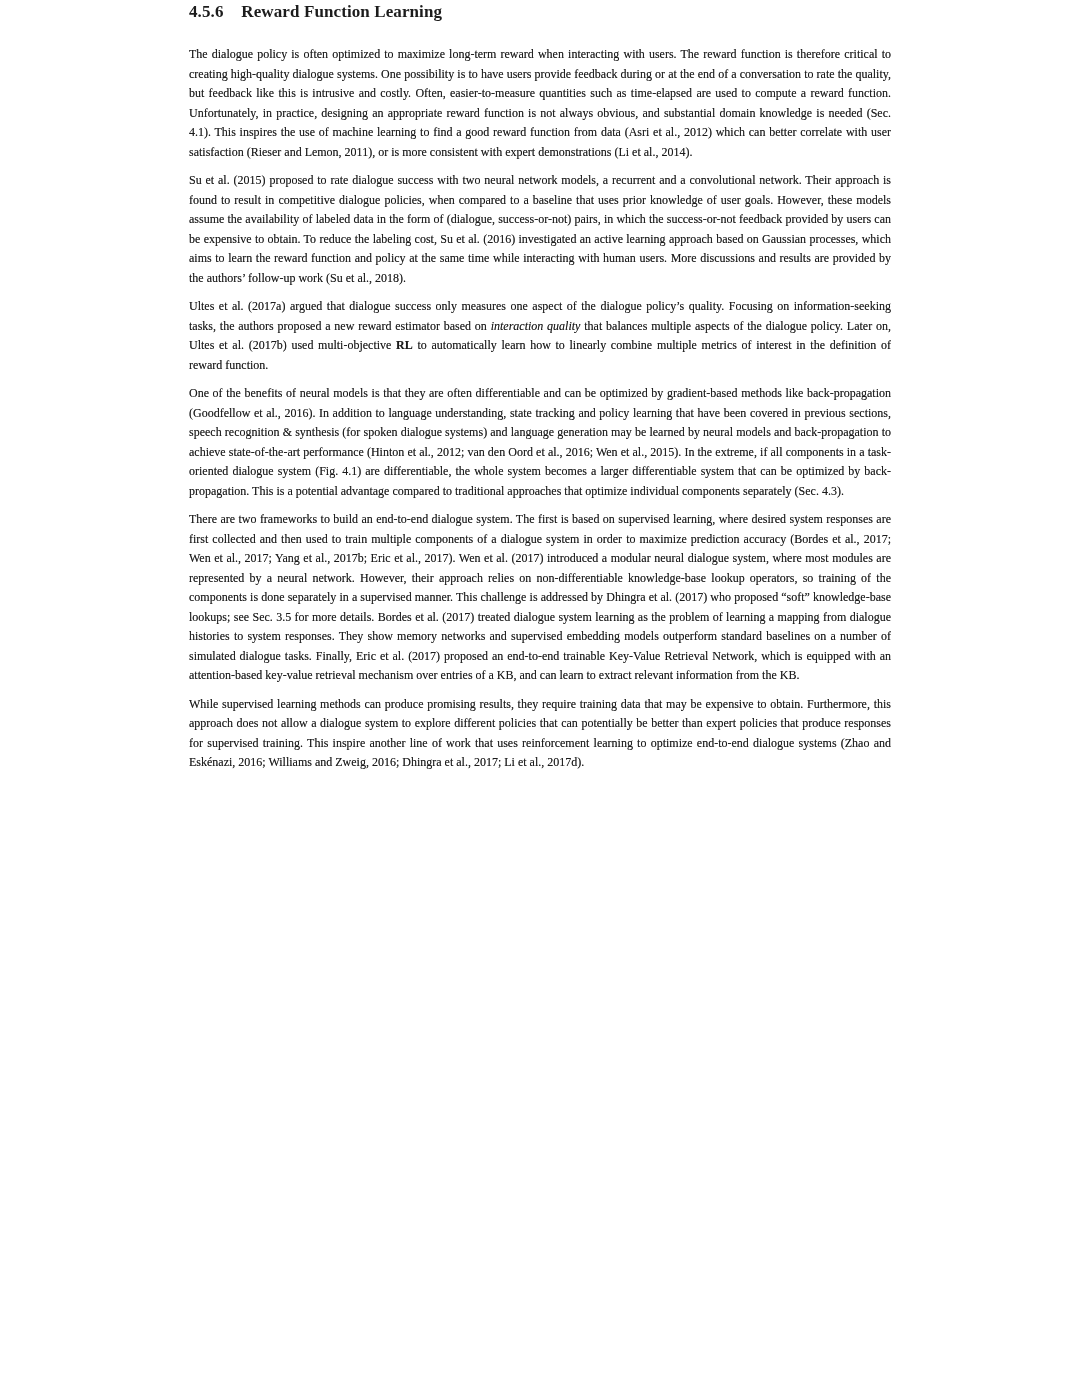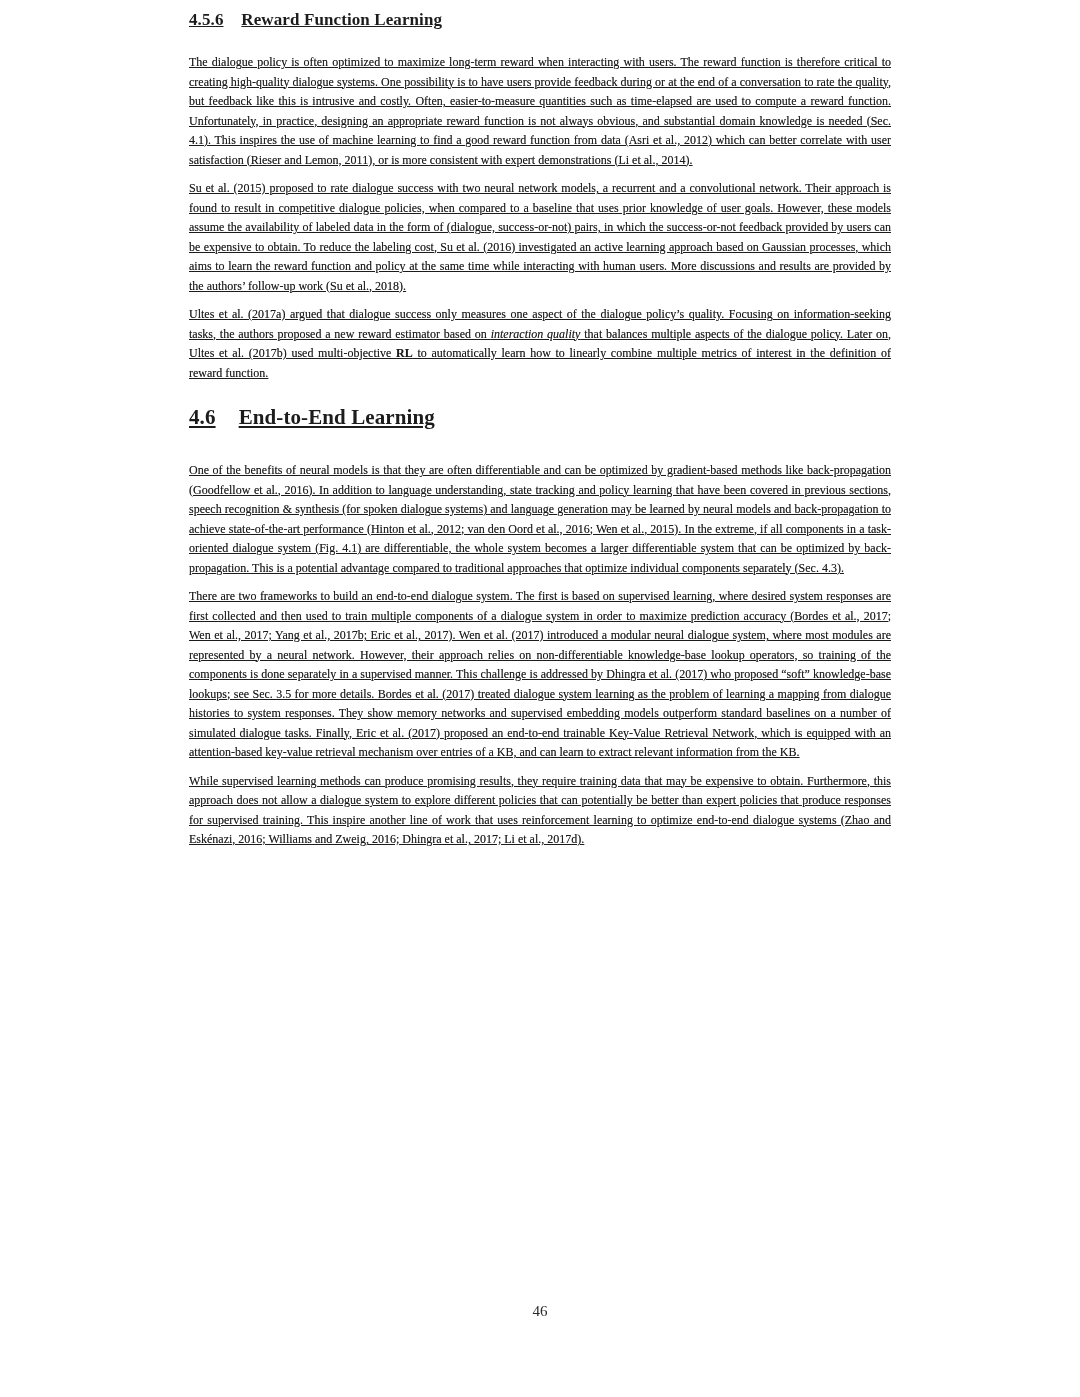--- a/index.html
+++ b/index.html
@@ -11,23 +11,22 @@
       position: relative;
       width: 1080px;
       height: 1397px;
       background: #ffffff;
       font-family: "Liberation Serif", "DejaVu Serif", serif;
       color: #1c1c1c;
       overflow: hidden;
     }
     .content {
       width: 702px;
-      margin: 10px auto;
+      margin: 2px auto;
       text-rendering: optimizeLegibility;
-      text-decoration: underline;
     }
     .subsection-heading {
       font-size: 17px;
       font-weight: bold;
       margin: 0 0 23px 0;
       letter-spacing: 0.1px;
     }
     .subsection-heading .hnum {
       margin-right: 1.05em;
     }
@@ -77,29 +76,23 @@
       </h3>
 
       <p class="para">The dialogue policy is often optimized to maximize long-term reward when interacting with users. The reward function is therefore critical to creating high-quality dialogue systems. One possibility is to have users provide feedback during or at the end of a conversation to rate the quality, but feedback like this is intrusive and costly. Often, easier-to-measure quantities such as time-elapsed are used to compute a reward function. Unfortunately, in practice, designing an appropriate reward function is not always obvious, and substantial domain knowledge is needed (Sec. 4.1). This inspires the use of machine learning to find a good reward function from data (Asri et al., 2012) which can better correlate with user satisfaction (Rieser and Lemon, 2011), or is more consistent with expert demonstrations (Li et al., 2014).</p>
 
       <p class="para">Su et al. (2015) proposed to rate dialogue success with two neural network models, a recurrent and a convolutional network. Their approach is found to result in competitive dialogue policies, when compared to a baseline that uses prior knowledge of user goals. However, these models assume the availability of labeled data in the form of (dialogue, success-or-not) pairs, in which the success-or-not feedback provided by users can be expensive to obtain. To reduce the labeling cost, Su et al. (2016) investigated an active learning approach based on Gaussian processes, which aims to learn the reward function and policy at the same time while interacting with human users. More discussions and results are provided by the authors’ follow-up work (Su et al., 2018).</p>
 
       <p class="para"><span>Ultes et al. (2017a) argued that dialogue success only measures one aspect of the dialogue policy’s quality. Focusing on information-seeking tasks, the authors proposed a new reward estimator based on </span><em>interaction quality</em><span> that balances multiple aspects of the dialogue policy. Later on, Ultes et al. (2017b) used multi-objective </span><strong>RL</strong><span> to automatically learn how to linearly combine multiple metrics of interest in the definition of reward function.</span></p>
     </section>
 
     <section>
-      <h2 class="section-heading">
-        <span class="hnum">4.6</span><span>End-to-End Learning</span>
-      </h2>
 
       <p class="para">One of the benefits of neural models is that they are often differentiable and can be optimized by gradient-based methods like back-propagation (Goodfellow et al., 2016). In addition to language understanding, state tracking and policy learning that have been covered in previous sections, speech recognition &amp; synthesis (for spoken dialogue systems) and language generation may be learned by neural models and back-propagation to achieve state-of-the-art performance (Hinton et al., 2012; van den Oord et al., 2016; Wen et al., 2015). In the extreme, if all components in a task-oriented dialogue system (Fig. 4.1) are differentiable, the whole system becomes a larger differentiable system that can be optimized by back-propagation. This is a potential advantage compared to traditional approaches that optimize individual components separately (Sec. 4.3).</p>
 
       <p class="para">There are two frameworks to build an end-to-end dialogue system. The first is based on supervised learning, where desired system responses are first collected and then used to train multiple components of a dialogue system in order to maximize prediction accuracy (Bordes et al., 2017; Wen et al., 2017; Yang et al., 2017b; Eric et al., 2017). Wen et al. (2017) introduced a modular neural dialogue system, where most modules are represented by a neural network. However, their approach relies on non-differentiable knowledge-base lookup operators, so training of the components is done separately in a supervised manner. This challenge is addressed by Dhingra et al. (2017) who proposed “soft” knowledge-base lookups; see Sec. 3.5 for more details. Bordes et al. (2017) treated dialogue system learning as the problem of learning a mapping from dialogue histories to system responses. They show memory networks and supervised embedding models outperform standard baselines on a number of simulated dialogue tasks. Finally, Eric et al. (2017) proposed an end-to-end trainable Key-Value Retrieval Network, which is equipped with an attention-based key-value retrieval mechanism over entries of a KB, and can learn to extract relevant information from the KB.</p>
 
       <p class="para">While supervised learning methods can produce promising results, they require training data that may be expensive to obtain. Furthermore, this approach does not allow a dialogue system to explore different policies that can potentially be better than expert policies that produce responses for supervised training. This inspire another line of work that uses reinforcement learning to optimize end-to-end dialogue systems (Zhao and Eskénazi, 2016; Williams and Zweig, 2016; Dhingra et al., 2017; Li et al., 2017d).</p>
     </section>
 
   </div>
 
-  <footer class="page-footer">
-    <div class="page-number">46</div>
-  </footer>
 </div>
 
 </body></html>

